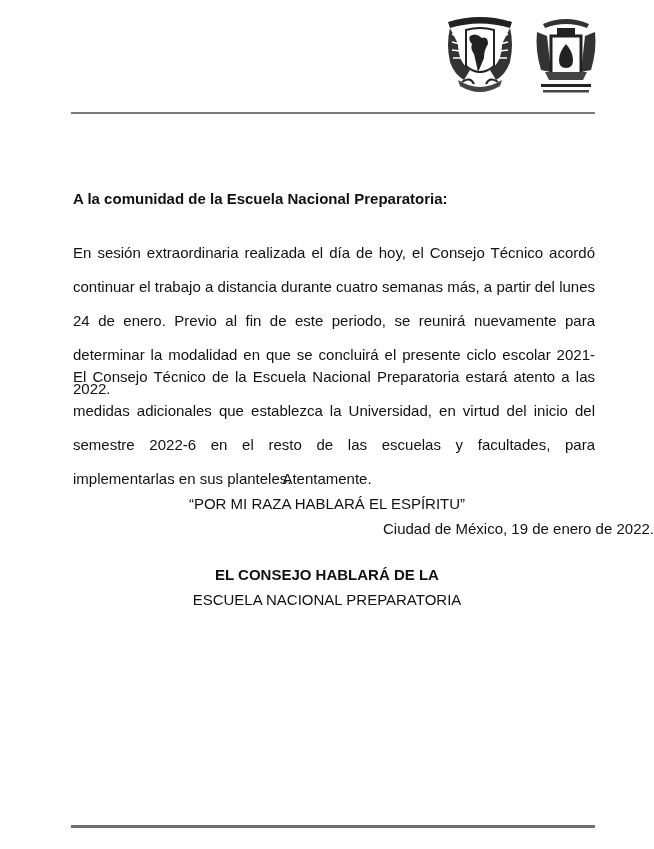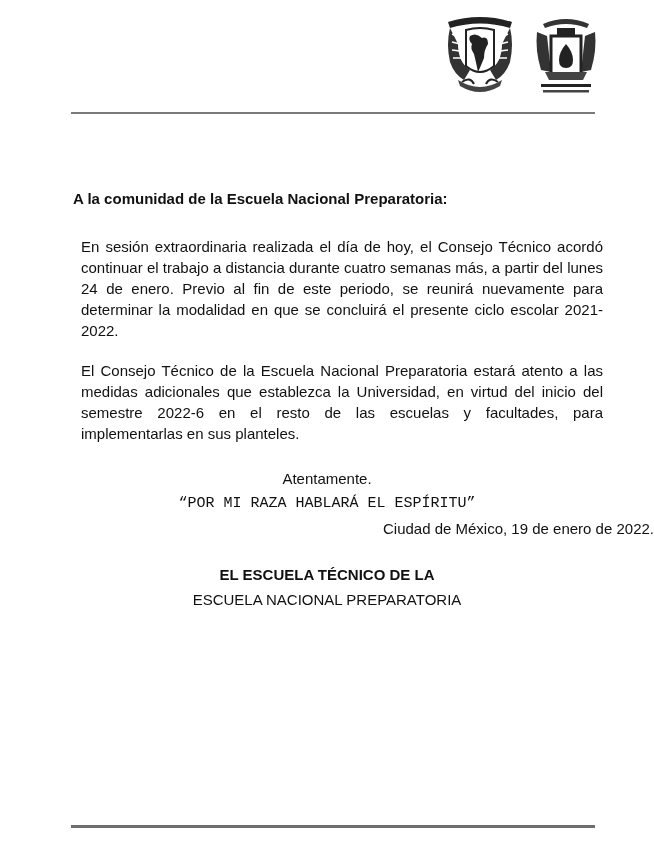--- a/index.html
+++ b/index.html
@@ -4,26 +4,26 @@
 <style>
   html, body { margin: 0; padding: 0; background: #ffffff; }
   body { width: 654px; height: 849px; position: relative; overflow: hidden; font-family: "Liberation Sans", sans-serif; color: #111; }
   .logo { position: absolute; }
   #logo-unam { left: 444px; top: 14px; width: 72px; height: 82px; }
   #logo-enp { left: 533px; top: 14px; width: 66px; height: 82px; }
   .rule { position: absolute; left: 71px; width: 524px; background: #7a7a7a; }
   #rule-top { top: 112px; height: 2px; }
   #rule-bottom { top: 825px; height: 3px; background: #6e6e6e; }
   .greeting { position: absolute; left: 73px; top: 190px; font-weight: bold; font-size: 15px; text-align: right; }
-  .para { position: absolute; left: 73px; width: 522px; font-size: 15px; line-height: 21px; text-align: justify; margin-left: 8px; }
+  .para { position: absolute; left: 73px; width: 522px; font-size: 15px; line-height: 34px; text-align: justify; }
   #para-1 { top: 236px; }
   #para-2 { top: 360px; }
   .center { position: absolute; left: 0; width: 654px; text-align: center; font-size: 15px; }
   #closing { top: 470px; }
-  #motto { top: 495px; font-family: Liberation Mono, monospace; }
+  #motto { top: 495px; }
   #place-date { top: 520px; text-align: right; }
   #signature-1 { top: 566px; font-weight: bold; }
   #signature-2 { top: 591px; font-weight: normal; }
 </style>
 </head>
 <body>
 
 <div class="logo" id="logo-unam">
   <svg width="72" height="82" viewBox="0 0 72 82">
     <path d="M4 8 Q36 -2 68 8 L66 14 Q36 5 6 14 Z" fill="#222"></path>
@@ -56,16 +56,16 @@
 
 <div class="greeting">A la comunidad de la Escuela Nacional Preparatoria:</div>
 
 <div class="para" id="para-1">En sesión extraordinaria realizada el día de hoy, el Consejo Técnico acordó continuar el trabajo a distancia durante cuatro semanas más, a partir del lunes 24 de enero. Previo al fin de este periodo, se reunirá nuevamente para determinar la modalidad en que se concluirá el presente ciclo escolar 2021-2022.</div>
 <div class="para" id="para-2">El Consejo Técnico de la Escuela Nacional Preparatoria estará atento a las medidas adicionales que establezca la Universidad, en virtud del inicio del semestre 2022-6 en el resto de las escuelas y facultades, para implementarlas en sus planteles.</div>
 
 <div class="center" id="closing">Atentamente.</div>
 <div class="center" id="motto">“POR MI RAZA HABLARÁ EL ESPÍRITU”</div>
 <div class="center" id="place-date">Ciudad de México, 19 de enero de 2022.</div>
 
-<div class="center" id="signature-1">EL ESCUELA TÉCNICO DE LA</div>
+<div class="center" id="signature-1">EL CONSEJO HABLARÁ DE LA</div>
 <div class="center" id="signature-2">ESCUELA NACIONAL PREPARATORIA</div>
 
 <div class="rule" id="rule-bottom"></div>
 
 </body></html>

